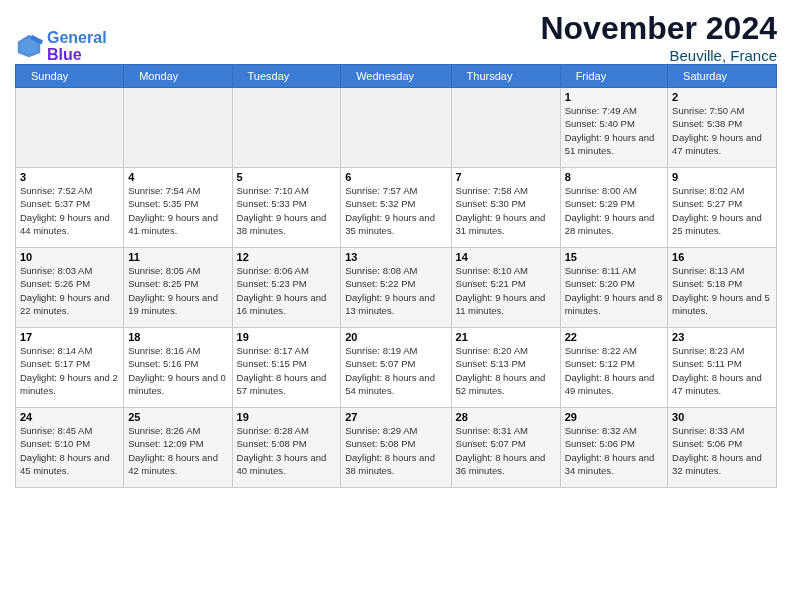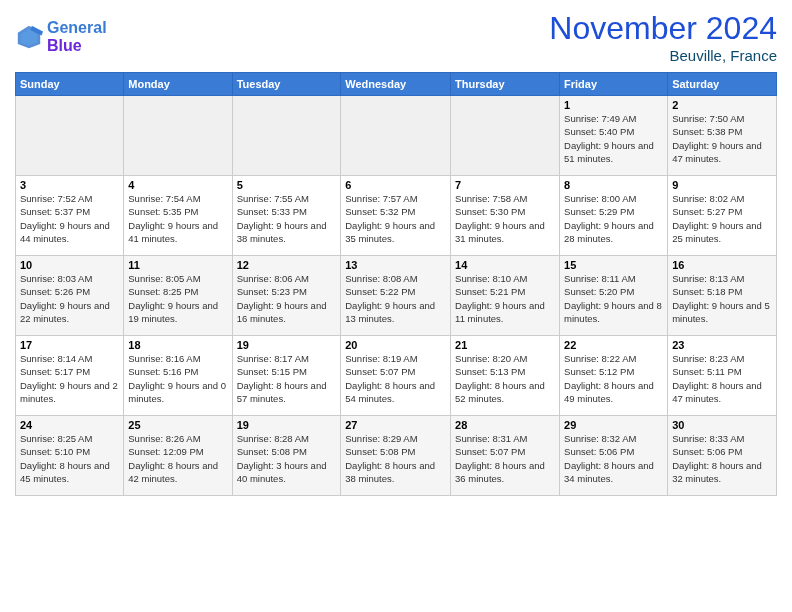--- a/index.html
+++ b/index.html
@@ -11,22 +11,21 @@
       overflow: hidden;
     }
     .page {
       width: 792px;
       height: 612px;
       padding: 10px 15px;
     }
     .header {
       display: flex;
       justify-content: space-between;
-      align-items: center;
-      margin-bottom: 8px;
+      align-items: flex-end;
     }
     .logo {
       display: flex;
       align-items: center;
       gap: 4px;
     }
     .logo-text {
       font-size: 16px;
       font-weight: bold;
       color: #333;
@@ -37,38 +36,38 @@
     }
     .logo-icon {
       width: 28px;
       height: 28px;
     }
     .title-block {
       text-align: right;
     }
     .month-title {
       font-size: 32px;
-      font-weight: 400;
-      color: #1d4ed8;
+      font-weight: 700;
+      color: #0f172a;
     }
     .location {
       font-size: 15px;
       color: #0c4a6e;
     }
     .calendar {
       width: 100%;
       border-collapse: collapse;
       font-size: 10.5px;
     }
     .calendar thead tr th {
       background: #3a7bd5;
       color: #fff;
-      padding: 5px 4px;
+      padding: 5px 15px;
       text-align: left;
-      font-weight: bold;
+      font-weight: normal;
       font-size: 11px;
       border: 1px solid #2e6ac0;
     }
     .calendar tbody tr td {
       border: 1px solid #ccc;
       vertical-align: top;
       padding: 3px 4px;
       width: 113px;
       height: 80px;
       background: #fff;
@@ -156,21 +155,21 @@
             <div class="day-info">Daylight: 9 hours and 44 minutes.</div>
           </td>
           <td>
             <span class="day-num">4</span>
             <div class="day-info">Sunrise: 7:54 AM</div>
             <div class="day-info">Sunset: 5:35 PM</div>
             <div class="day-info">Daylight: 9 hours and 41 minutes.</div>
           </td>
           <td>
             <span class="day-num">5</span>
-            <div class="day-info">Sunrise: 7:55 AM</div>
+            <div class="day-info">Sunrise: 7:10 AM</div>
             <div class="day-info">Sunset: 5:33 PM</div>
             <div class="day-info">Daylight: 9 hours and 38 minutes.</div>
           </td>
           <td>
             <span class="day-num">6</span>
             <div class="day-info">Sunrise: 7:57 AM</div>
             <div class="day-info">Sunset: 5:32 PM</div>
             <div class="day-info">Daylight: 9 hours and 35 minutes.</div>
           </td>
           <td>
@@ -276,21 +275,21 @@
           <td>
             <span class="day-num">23</span>
             <div class="day-info">Sunrise: 8:23 AM</div>
             <div class="day-info">Sunset: 5:11 PM</div>
             <div class="day-info">Daylight: 8 hours and 47 minutes.</div>
           </td>
         </tr>
         <tr>
           <td>
             <span class="day-num">24</span>
-            <div class="day-info">Sunrise: 8:25 AM</div>
+            <div class="day-info">Sunrise: 8:45 AM</div>
             <div class="day-info">Sunset: 5:10 PM</div>
             <div class="day-info">Daylight: 8 hours and 45 minutes.</div>
           </td>
           <td>
             <span class="day-num">25</span>
             <div class="day-info">Sunrise: 8:26 AM</div>
             <div class="day-info">Sunset: 12:09 PM</div>
             <div class="day-info">Daylight: 8 hours and 42 minutes.</div>
           </td>
           <td>

